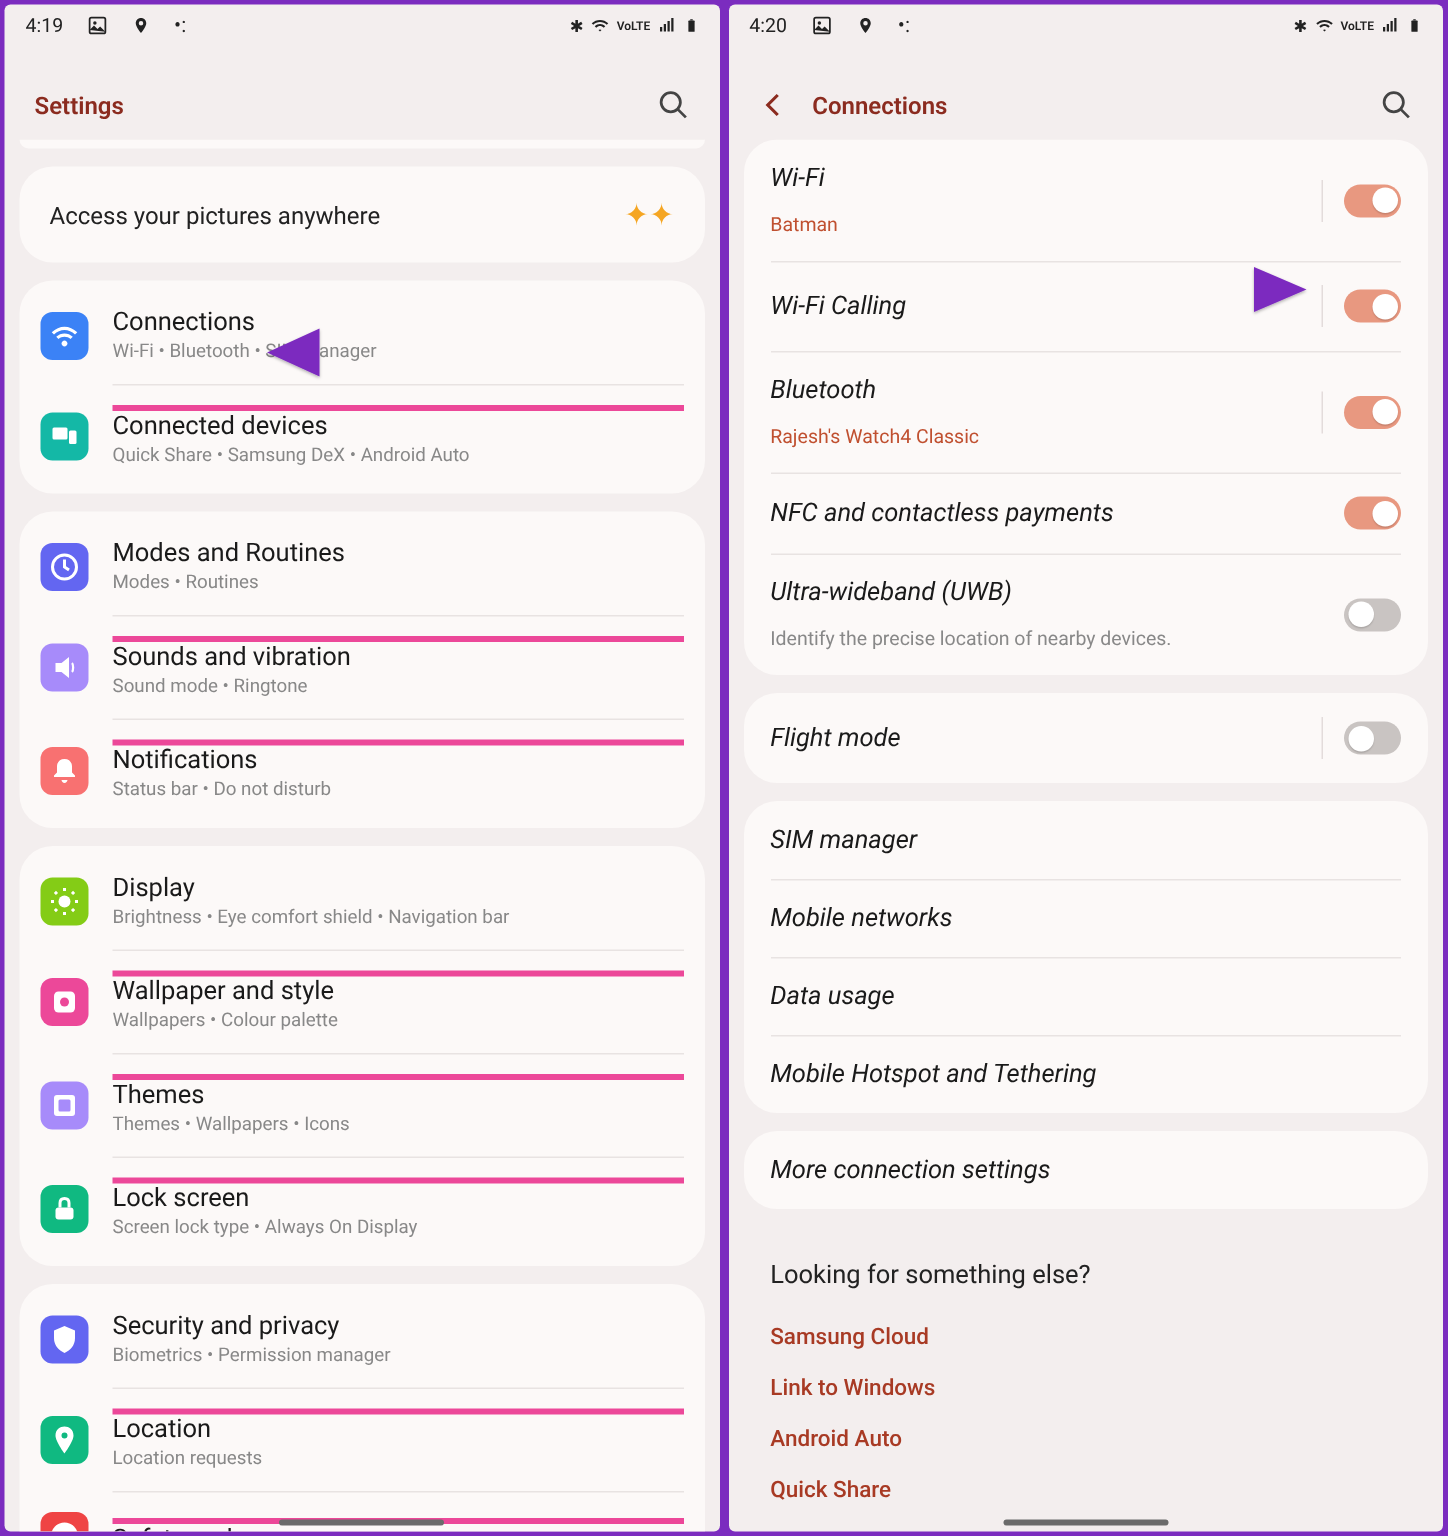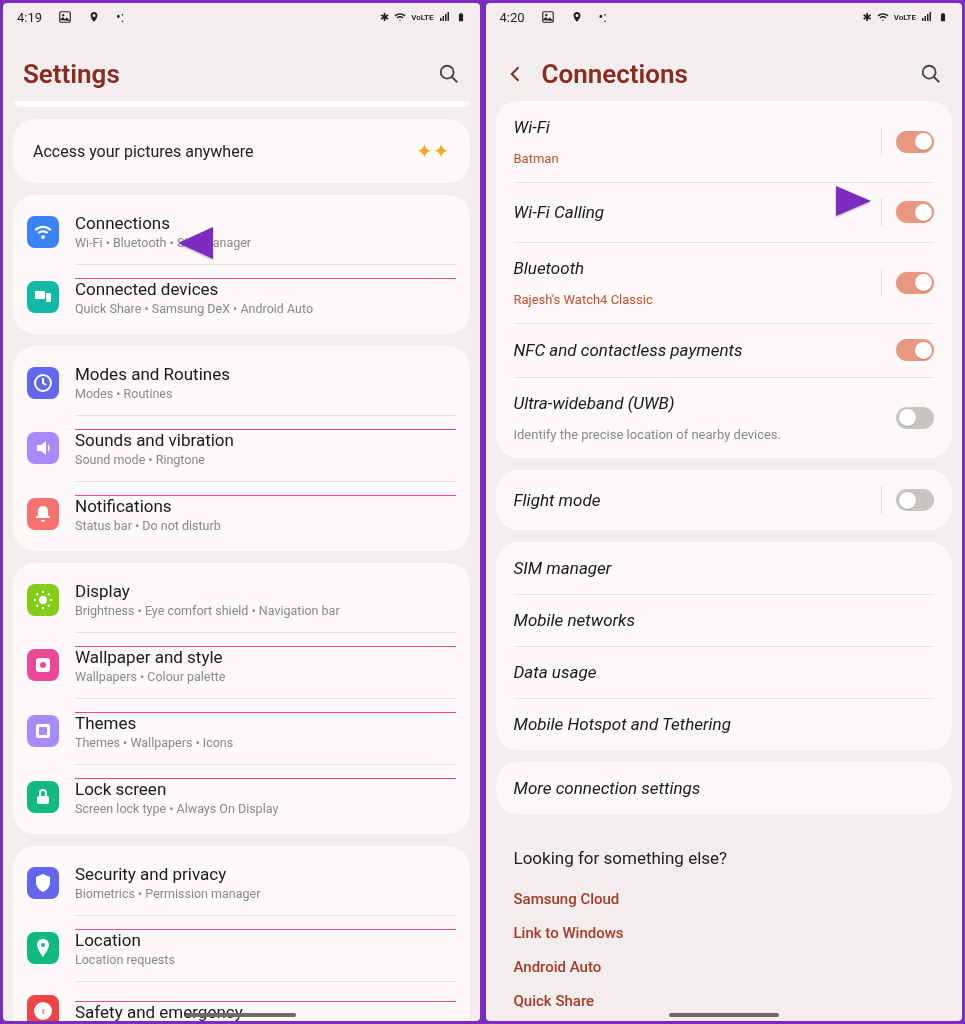--- a/index.html
+++ b/index.html
@@ -32,21 +32,21 @@
 .status-left { display: flex; align-items: center; gap: 16px; }
 .status-right { display: flex; align-items: center; gap: 4px; font-size: 11px; }
 .status-right svg, .status-left svg { display: block; }
 .header {
   display: flex;
   align-items: center;
   justify-content: space-between;
   padding: 30px 20px 12px 20px;
 }
 .header-title {
-  font-size: 26px;
+  font-size: 16px;
   font-weight: 600;
   color: #8b2b1f;
 }
 .header-back {
   display: flex;
   align-items: center;
 }
 .back-btn { margin-right: 16px; color: #8b2b1f; }
 .search-btn { color: #444; }
 .content {
@@ -68,21 +68,21 @@
   font-size: 16px;
   color: #222;
 }
 .sparkle { color: #f5a623; font-size: 20px; }
 .row {
   display: flex;
   align-items: center;
   padding: 14px 14px;
   position: relative;
 }
-.row + .row .row-text { border-top: 1px solid #ec4899; }
+.row + .row .row-text { border-top: 4px solid #ec4899; }
 .row-icon {
   width: 32px; height: 32px;
   border-radius: 8px;
   margin-right: 16px;
   display: flex; align-items: center; justify-content: center;
   flex-shrink: 0;
 }
 .row-text {
   flex: 1;
   padding: 0 0 0 0;

